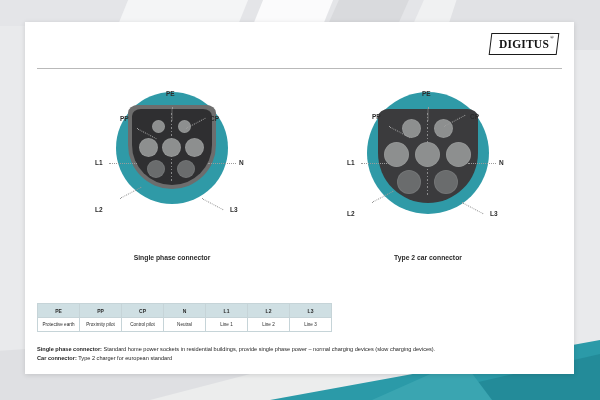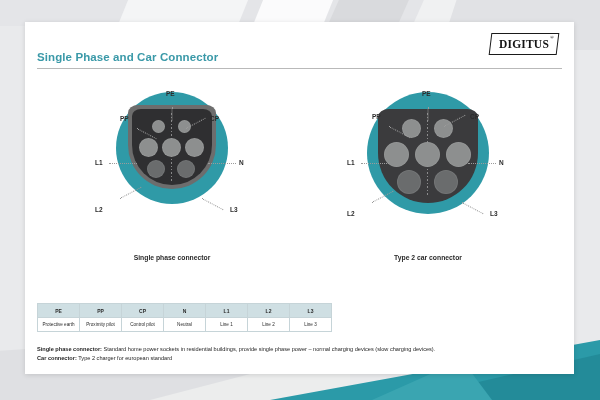--- a/index.html
+++ b/index.html
@@ -290,21 +290,20 @@
   <div class="bg-facet" id="bg-teal-band"></div>
   <div class="bg-facet" id="bg-teal-band-dark"></div>
   <div class="bg-facet" id="bg-teal-band-light"></div>
 
   <div id="paper">
 
     <div id="logo">
       <span id="logo-text">DIGITUS<span id="logo-reg">®</span></span>
     </div>
 
-    <div id="page-title">Single Phase and Car Connector</div>
     <div id="title-rule"></div>
 
     <div class="diagram" id="diagram-left">
 
       <div class="connector-wrap" style="left:50%;">
         <div class="teal-disc" id="disc-left">
           <div id="ring-left"></div>
           <div class="body-dark" id="body-left">
 
             <div class="guide" style="left:39px; top:4px; height:68px;"></div>

